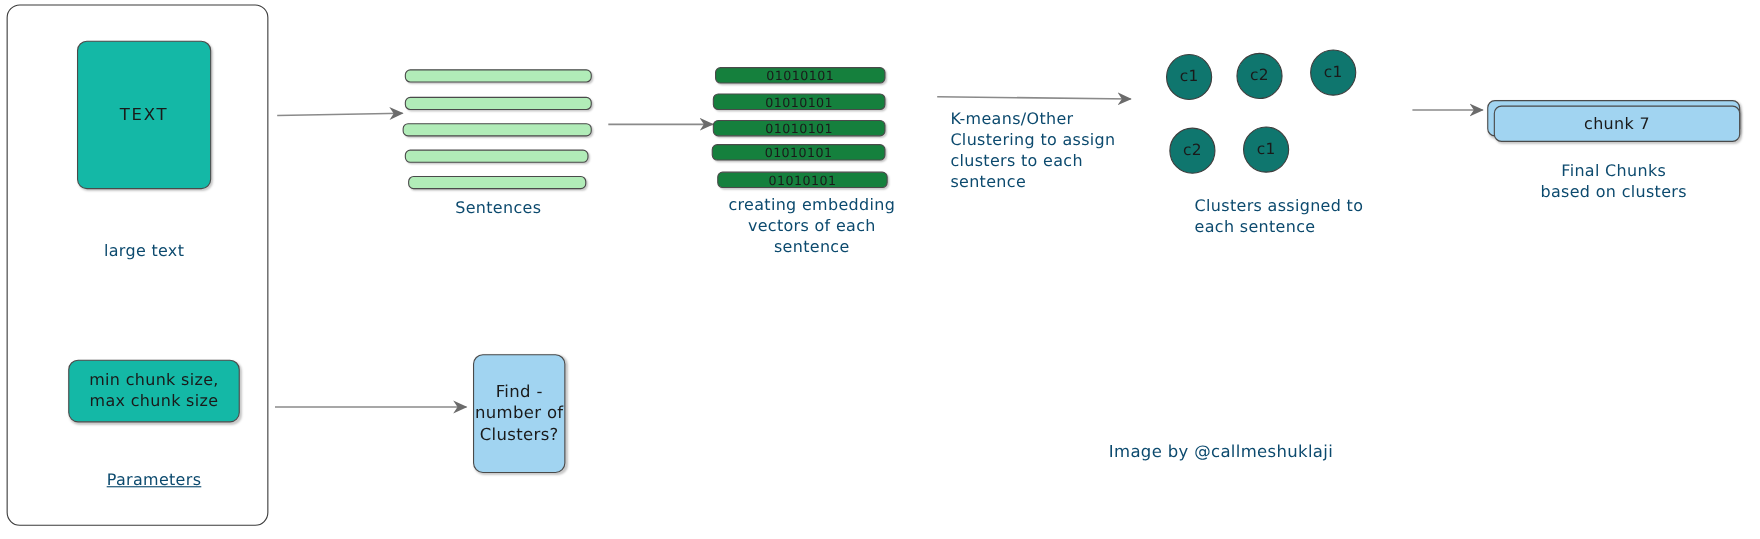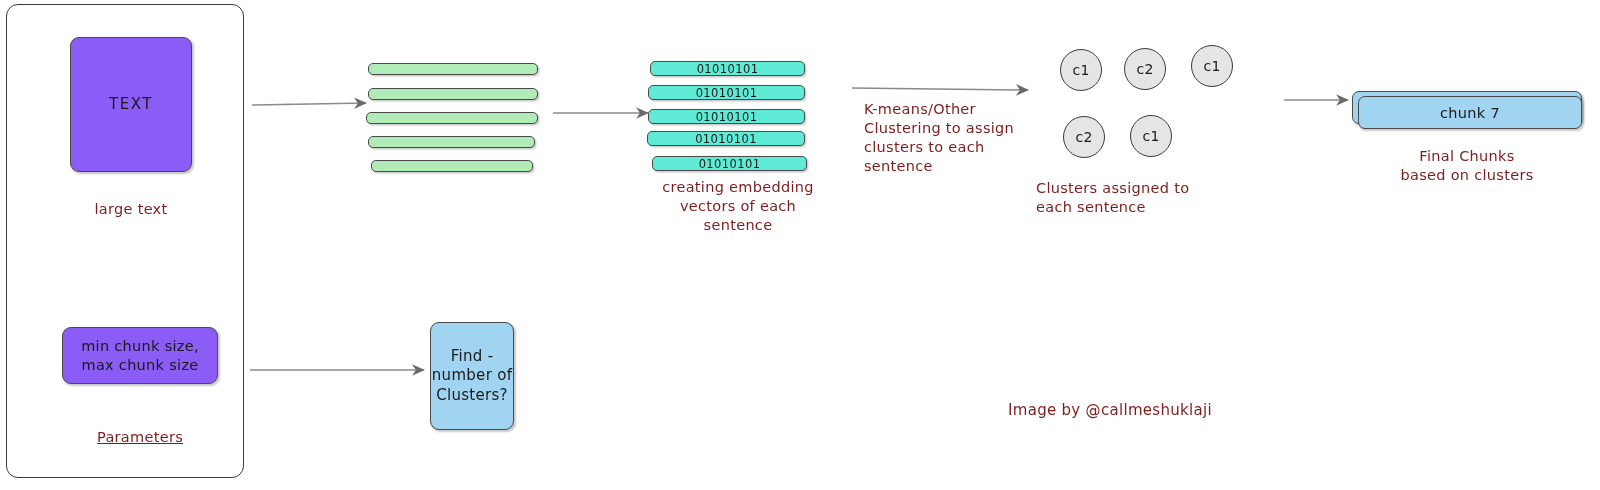--- a/index.html
+++ b/index.html
@@ -42,21 +42,21 @@
     position: absolute;
     box-sizing: border-box;
     border: 1.2px solid #4a4a4a;
     display: flex;
     align-items: center;
     justify-content: center;
     text-align: center;
     box-shadow: 1.5px 1.5px 2px rgba(0,0,0,0.22);
     line-height: 1.28;
   }
-  .yellow { background: #8b5cf6; }
+  .yellow { background: #14b8a6; }
   .blue   { background: #a1d4f1; }
 
   .text-box {
     left: 70px; top: 37px;
     width: 122px; height: 135px;
     border-radius: 9px;
     font-size: 15px;
     letter-spacing: 1.6px;
   }
   .params-box {
@@ -69,47 +69,47 @@
     left: 430px; top: 322px;
     width: 84px; height: 108px;
     border-radius: 9px;
     font-size: 15px;
   }
 
   
   .caption {
     position: absolute;
     font-size: 14.5px;
-    color: #7f1d1d;
+    color: #0c4a6e;
     line-height: 1.32;
     white-space: pre-line;
   }
-  .cap-large-text { left: 70px;  top: 200px; width: 122px; text-align: center; }
+  .cap-large-text { left: 70px;  top: 220px; width: 122px; text-align: center; }
   .cap-params     { left: 62px;  top: 428px; width: 156px; text-align: center; text-decoration: underline; }
   .cap-sentences  { left: 368px; top: 181px; width: 170px; text-align: center; }
   .cap-embed      { left: 654px; top: 178px; width: 168px; text-align: center; }
   .cap-kmeans     { left: 864px; top: 100px; width: 170px; text-align: left; }
-  .cap-clusters   { left: 1036px;top: 179px; width: 190px; text-align: left; }
+  .cap-clusters   { left: 1086px;top: 179px; width: 190px; text-align: left; }
   .cap-final      { left: 1352px;top: 147px; width: 230px; text-align: center; }
   .cap-credit     { left: 1008px;top: 401px; width: 260px; text-align: left; font-size: 15px; }
 
   
   .bar {
     position: absolute;
     box-sizing: border-box;
     border: 1.1px solid #4a4a4a;
     background: #b1ecb8;
     border-radius: 5px;
     box-shadow: 1.4px 1.4px 1.8px rgba(0,0,0,0.22);
   }
   .embed-bar {
     position: absolute;
     box-sizing: border-box;
     border: 1.1px solid #4a4a4a;
-    background: #5eead4;
+    background: #15803d;
     border-radius: 5px;
     box-shadow: 1.4px 1.4px 1.8px rgba(0,0,0,0.22);
     display: flex;
     align-items: center;
     justify-content: center;
     font-size: 11.5px;
     color: #1a1a1a;
     letter-spacing: 0.4px;
   }
   .chunk-bar {
@@ -126,21 +126,21 @@
     color: #1a1a1a;
   }
 
   
   .circle {
     position: absolute;
     width: 42px; height: 42px;
     box-sizing: border-box;
     border: 1.3px solid #3d3d3d;
     border-radius: 50%;
-    background: #e5e5e5;
+    background: #0f766e;
     display: flex;
     align-items: center;
     justify-content: center;
     font-size: 14px;
     color: #1a1a1a;
   }
 
   
   #arrows {
     position: absolute;
@@ -174,20 +174,21 @@
 
   <div class="node yellow params-box hand" style="white-space: pre-line;">min chunk size,
 max chunk size</div>
   <div class="caption hand cap-params">Parameters</div>
 
   <div class="bar" style="left:368px; top:63px;  width:170px; height:12px;"></div>
   <div class="bar" style="left:368px; top:88px;  width:170px; height:12px;"></div>
   <div class="bar" style="left:366px; top:112px; width:172px; height:12px;"></div>
   <div class="bar" style="left:368px; top:136px; width:167px; height:12px;"></div>
   <div class="bar" style="left:371px; top:160px; width:162px; height:12px;"></div>
+  <div class="caption hand cap-sentences">Sentences</div>
 
   <div class="embed-bar hand" style="left:650px; top:61px;  width:155px; height:15px;">01010101</div>
   <div class="embed-bar hand" style="left:648px; top:85px;  width:157px; height:15px;">01010101</div>
   <div class="embed-bar hand" style="left:648px; top:109px; width:157px; height:15px;">01010101</div>
   <div class="embed-bar hand" style="left:647px; top:131px; width:158px; height:15px;">01010101</div>
   <div class="embed-bar hand" style="left:652px; top:156px; width:155px; height:15px;">01010101</div>
   <div class="caption hand cap-embed">creating embedding
 vectors of each
 sentence</div>
 

